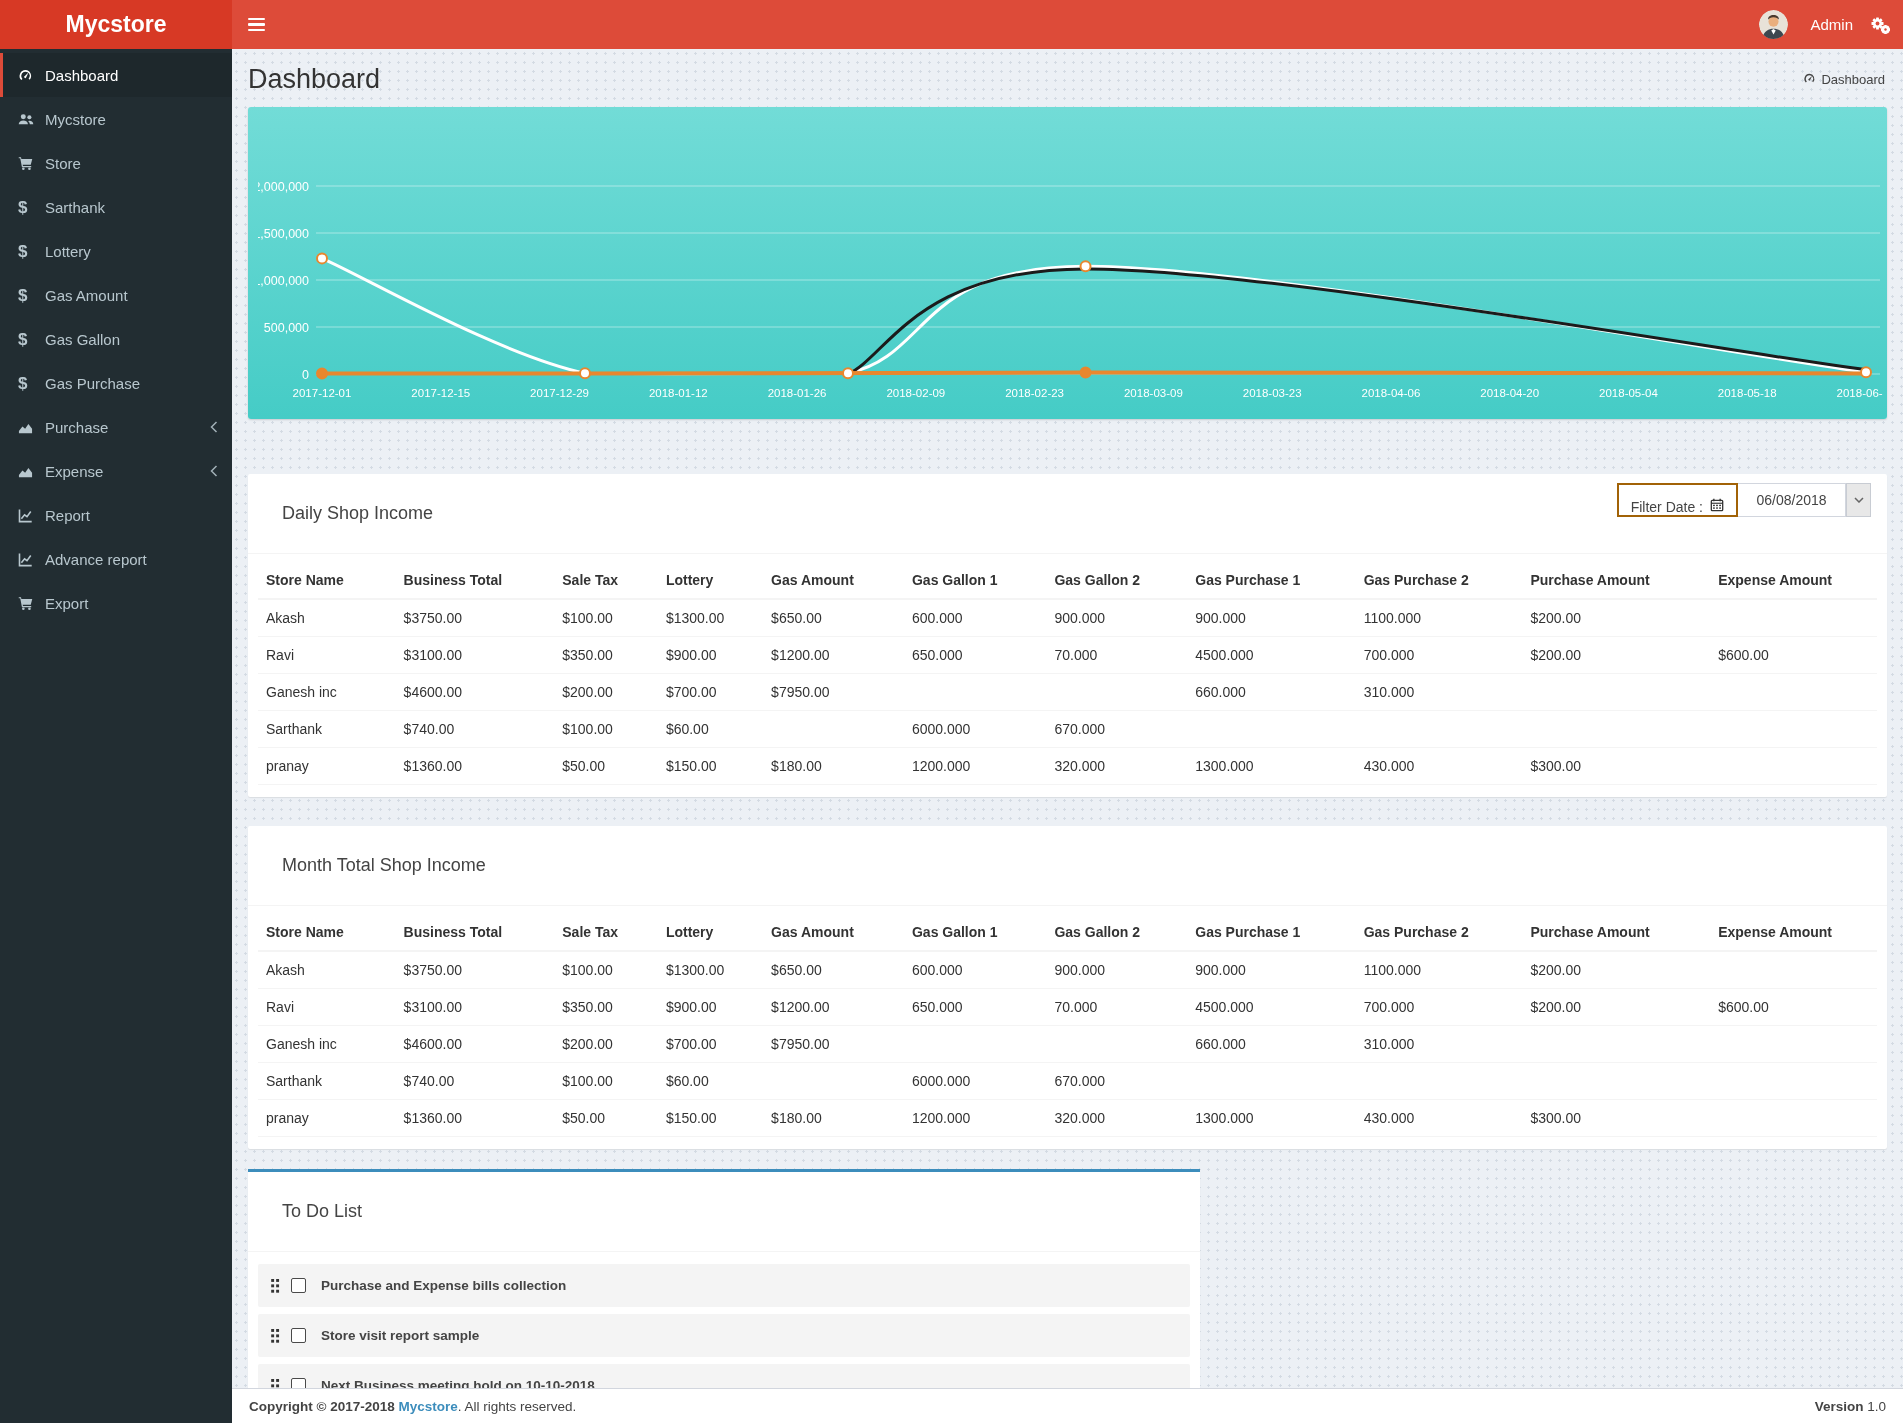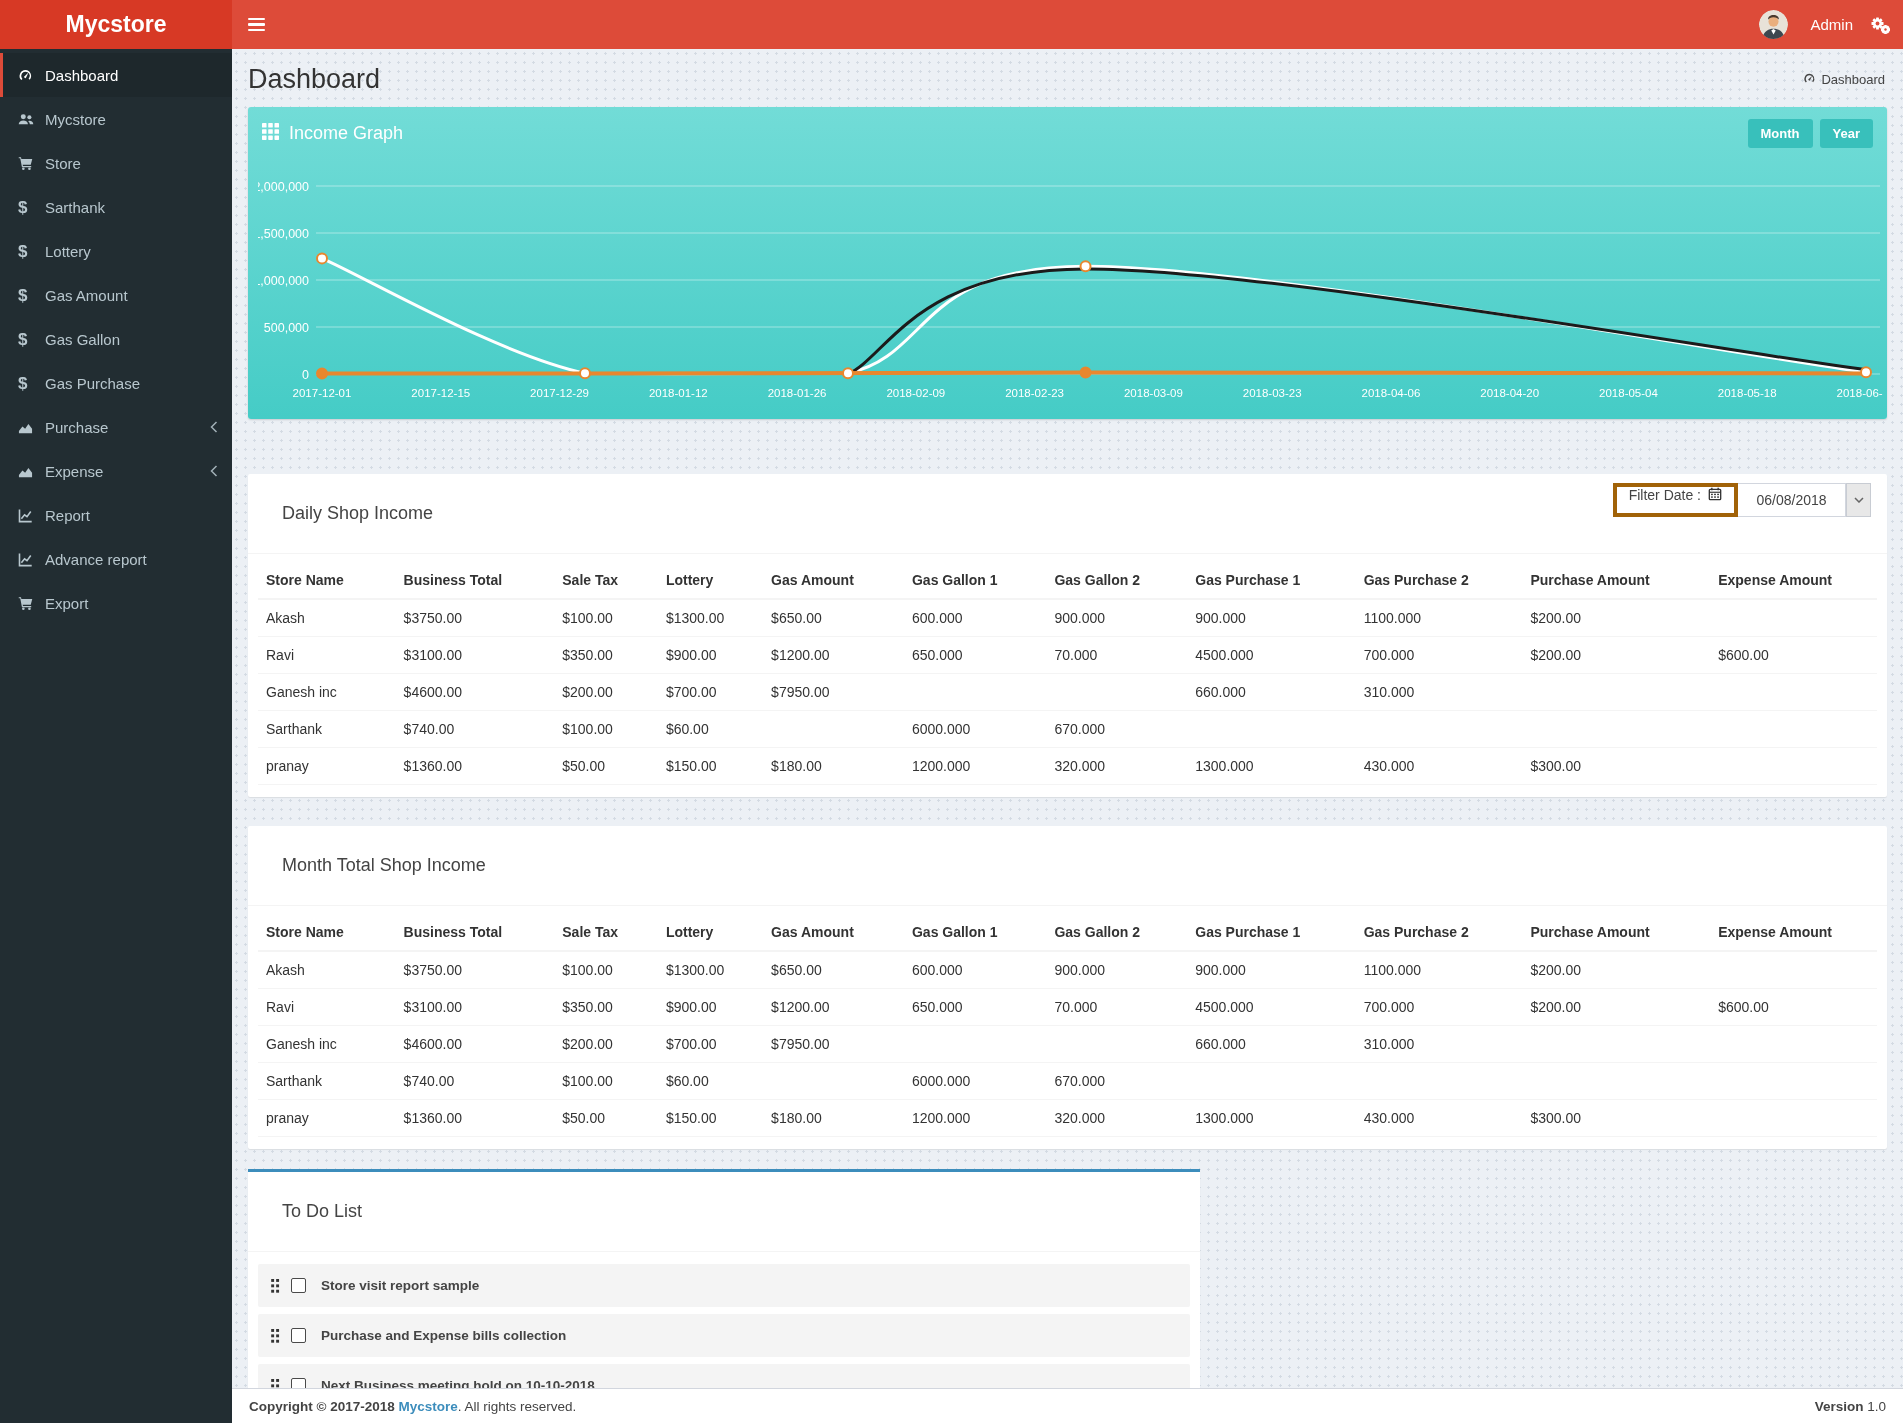--- a/index.html
+++ b/index.html
@@ -67,21 +67,21 @@
   .data-table th { text-align:left; font-weight:700; padding:10px 8px; border-bottom:2px solid #f4f4f4; }
   .data-table td { padding:10px 8px; border-bottom:1px solid #f4f4f4; overflow:hidden; white-space:nowrap; }
   .data-table th:nth-child(1){width:8.5%} .data-table th:nth-child(2){width:9.8%}
   .data-table th:nth-child(3){width:6.4%} .data-table th:nth-child(4){width:6.5%}
   .data-table th:nth-child(5){width:8.7%} .data-table th:nth-child(6){width:8.8%}
   .data-table th:nth-child(7){width:8.7%} .data-table th:nth-child(8){width:10.4%}
   .data-table th:nth-child(9){width:10.3%} .data-table th:nth-child(10){width:11.6%}
   .data-table th:nth-child(11){width:10.3%}
   
   .filter-group { position:absolute; right:16px; top:9px; display:flex; align-items:stretch; height:34px; font-size:14px; color:#444; }
-  .filter-label { display:flex; align-items:flex-start; gap:7px; padding:0 12px; border:4px solid #a16207; background:#fff; }
+  .filter-label { display:flex; align-items:flex-end; gap:7px; padding:0 12px; border:2px solid #a16207; background:#fff; }
   .filter-value { display:flex; align-items:center; justify-content:center; width:108px; border:1px solid #d2d6de; border-left:none; background:#fff; cursor:pointer; }
   .filter-arrow { display:flex; align-items:center; justify-content:center; width:25px; border:1px solid #c8ccd3; background:#e8e8e8; cursor:pointer; }
   
   .todo-box { width:952px; border-top:3px solid #3c8dbc; border-radius:0 0 2px 2px; margin-bottom:20px; }
   .todo-body { padding:12px 10px 18px 10px; }
   .todo-list { list-style:none; margin:0; padding:0; }
   .todo-item { display:flex; align-items:center; background:#f4f4f4; border-radius:2px; height:43px; padding:0 10px; margin-bottom:7px; color:#444; }
   .grip { display:flex; cursor:move; color:#333; margin-left:3px; }
   .todo-check { appearance:none; -webkit-appearance:none; width:15px; height:15px; border:1px solid #4a4a4a; background:#fff; border-radius:2px; margin:0 0 0 11px; cursor:pointer; }
   .todo-text { margin-left:15px; font-size:13.5px; font-weight:700; }
@@ -272,38 +272,20 @@
     <div class="breadcrumb">
       <span id="crumb-icon-slot"><svg viewBox="0 0 16 16" width="13" height="13" fill="currentColor">
             <path d="M8 2.2a6.3 6.3 0 0 0-4.5 10.7l1.2-1.2A4.6 4.6 0 1 1 12.6 8c0 1.3-.5 2.4-1.3 3.3l1.2 1.2A6.3 6.3 0 0 0 8 2.2z"></path>
             <path d="M11.2 4.9 7.3 8.4a1.15 1.15 0 1 0 1.5 1.5z"></path>
           </svg></span>
       <span>Dashboard</span>
     </div>
   </div>
 
   <section class="chart-box">
-    <div class="chart-header">
-      <span id="grid-icon-slot"><svg viewBox="0 0 16.1 16.1" width="17" height="17" fill="#fff">
-            <rect x="0" y="0" width="4.3" height="4.3" rx="0.6"></rect>
-            <rect x="0" y="5.9" width="4.3" height="4.3" rx="0.6"></rect>
-            <rect x="0" y="11.8" width="4.3" height="4.3" rx="0.6"></rect>
-            <rect x="5.9" y="0" width="4.3" height="4.3" rx="0.6"></rect>
-            <rect x="5.9" y="5.9" width="4.3" height="4.3" rx="0.6"></rect>
-            <rect x="5.9" y="11.8" width="4.3" height="4.3" rx="0.6"></rect>
-            <rect x="11.8" y="0" width="4.3" height="4.3" rx="0.6"></rect>
-            <rect x="11.8" y="5.9" width="4.3" height="4.3" rx="0.6"></rect>
-            <rect x="11.8" y="11.8" width="4.3" height="4.3" rx="0.6"></rect>
-          </svg></span>
-      <span class="chart-title">Income Graph</span>
-      <span class="chart-buttons">
-        <button class="tbtn">Month</button>
-        <button class="tbtn">Year</button>
-      </span>
-    </div>
     <svg class="chart" viewBox="0 0 1625 258" preserveAspectRatio="none">
         <line x1="58" y1="223" x2="1622" y2="223" stroke="rgba(255,255,255,0.45)" stroke-width="1"></line>
         <text x="51" y="227.5" text-anchor="end" font-size="12.5" fill="#ffffff">0</text>
         <line x1="58" y1="176" x2="1622" y2="176" stroke="rgba(255,255,255,0.45)" stroke-width="1"></line>
         <text x="51" y="180.5" text-anchor="end" font-size="12.5" fill="#ffffff">500,000</text>
         <line x1="58" y1="129" x2="1622" y2="129" stroke="rgba(255,255,255,0.45)" stroke-width="1"></line>
         <text x="51" y="133.5" text-anchor="end" font-size="12.5" fill="#ffffff">1,000,000</text>
         <line x1="58" y1="82" x2="1622" y2="82" stroke="rgba(255,255,255,0.45)" stroke-width="1"></line>
         <text x="51" y="86.5" text-anchor="end" font-size="12.5" fill="#ffffff">1,500,000</text>
         <line x1="58" y1="35" x2="1622" y2="35" stroke="rgba(255,255,255,0.45)" stroke-width="1"></line>
@@ -554,35 +536,35 @@
               <svg viewBox="0 0 8 13" width="9" height="14" fill="currentColor">
                 <rect x="0" y="0" width="2.7" height="2.7"></rect>
                 <rect x="0" y="5" width="2.7" height="2.7"></rect>
                 <rect x="0" y="10" width="2.7" height="2.7"></rect>
                 <rect x="4.6" y="0" width="2.7" height="2.7"></rect>
                 <rect x="4.6" y="5" width="2.7" height="2.7"></rect>
                 <rect x="4.6" y="10" width="2.7" height="2.7"></rect>
               </svg>
             </span>
             <input type="checkbox" class="todo-check" style="">
-            <span class="todo-text">Store visit report sample</span>
+            <span class="todo-text">Purchase and Expense bills collection</span>
           </li>
           <li class="todo-item">
             <span class="grip">
               <svg viewBox="0 0 8 13" width="9" height="14" fill="currentColor">
                 <rect x="0" y="0" width="2.7" height="2.7"></rect>
                 <rect x="0" y="5" width="2.7" height="2.7"></rect>
                 <rect x="0" y="10" width="2.7" height="2.7"></rect>
                 <rect x="4.6" y="0" width="2.7" height="2.7"></rect>
                 <rect x="4.6" y="5" width="2.7" height="2.7"></rect>
                 <rect x="4.6" y="10" width="2.7" height="2.7"></rect>
               </svg>
             </span>
             <input type="checkbox" class="todo-check" style="">
-            <span class="todo-text">Purchase and Expense bills collection</span>
+            <span class="todo-text">Store visit report sample</span>
           </li>
           <li class="todo-item">
             <span class="grip">
               <svg viewBox="0 0 8 13" width="9" height="14" fill="currentColor">
                 <rect x="0" y="0" width="2.7" height="2.7"></rect>
                 <rect x="0" y="5" width="2.7" height="2.7"></rect>
                 <rect x="0" y="10" width="2.7" height="2.7"></rect>
                 <rect x="4.6" y="0" width="2.7" height="2.7"></rect>
                 <rect x="4.6" y="5" width="2.7" height="2.7"></rect>
                 <rect x="4.6" y="10" width="2.7" height="2.7"></rect>

